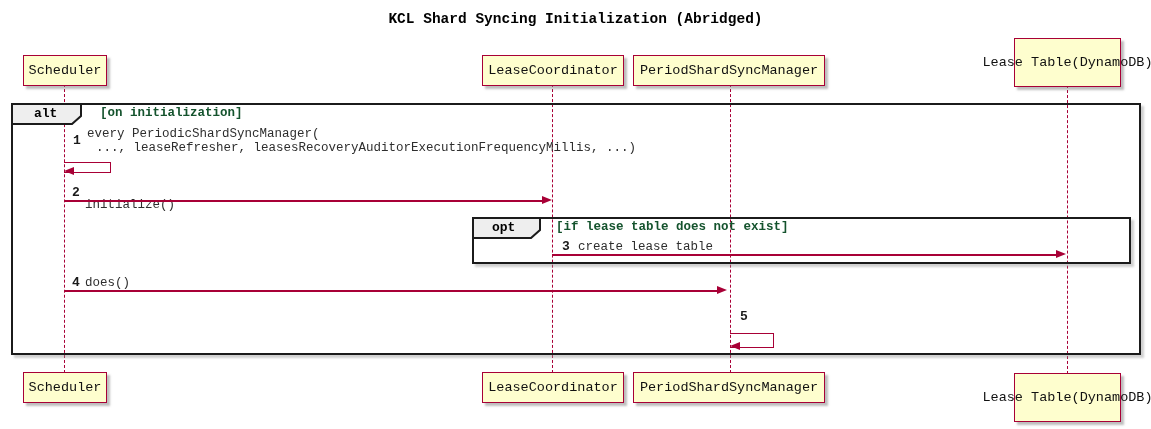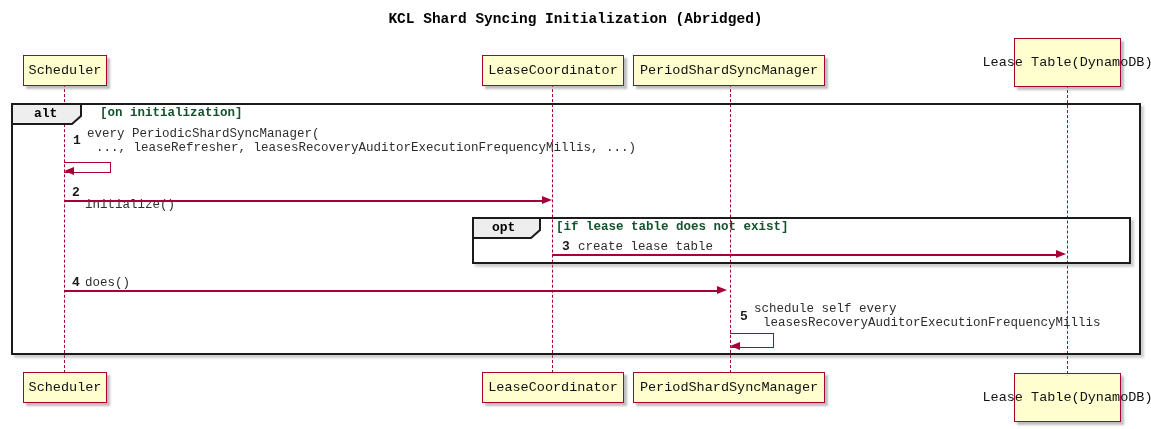--- a/index.html
+++ b/index.html
@@ -107,24 +107,20 @@
   <div class="ah-right" style="left:1056px;top:250px;"></div>
 
   <div class="msg-num" style="left:72px;top:275px;">4</div>
   <div class="msg-text" style="left:85px;top:276px;">
     <div>does()</div>
   </div>
   <div class="mline" style="left:64px;top:290px;width:653px;"></div>
   <div class="ah-right" style="left:717px;top:286px;"></div>
 
   <div class="msg-num" style="left:740px;top:309px;">5</div>
-  <div class="msg-text" style="left:754px;top:302px;">
-    <div class="l1">schedule self every</div>
-    <div class="l2">leasesRecoveryAuditorExecutionFrequencyMillis</div>
-  </div>
   <div class="self-loop" style="left:730px;top:333px;width:43px;height:13px;"></div>
   <div class="ah-left" style="left:730px;top:342px;"></div>
 
   <div class="pbox" style="left:23px;top:55px;width:82px;height:29px;">
     <span>Scheduler</span>
   </div>
   <div class="pbox" style="left:482px;top:55px;width:140px;height:29px;">
     <span>LeaseCoordinator</span>
   </div>
   <div class="pbox" style="left:633px;top:55px;width:190px;height:29px;">

